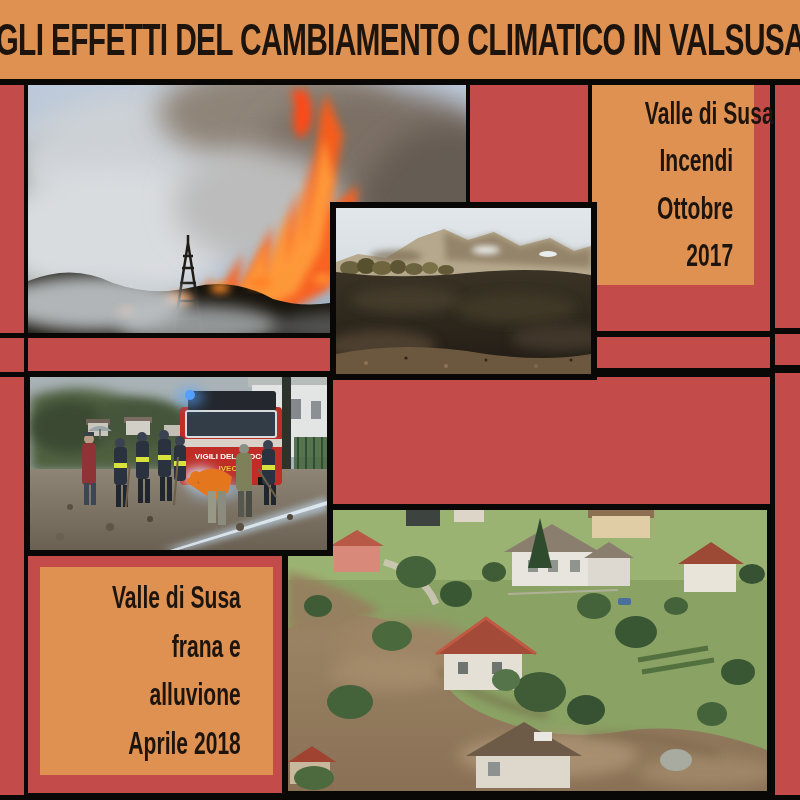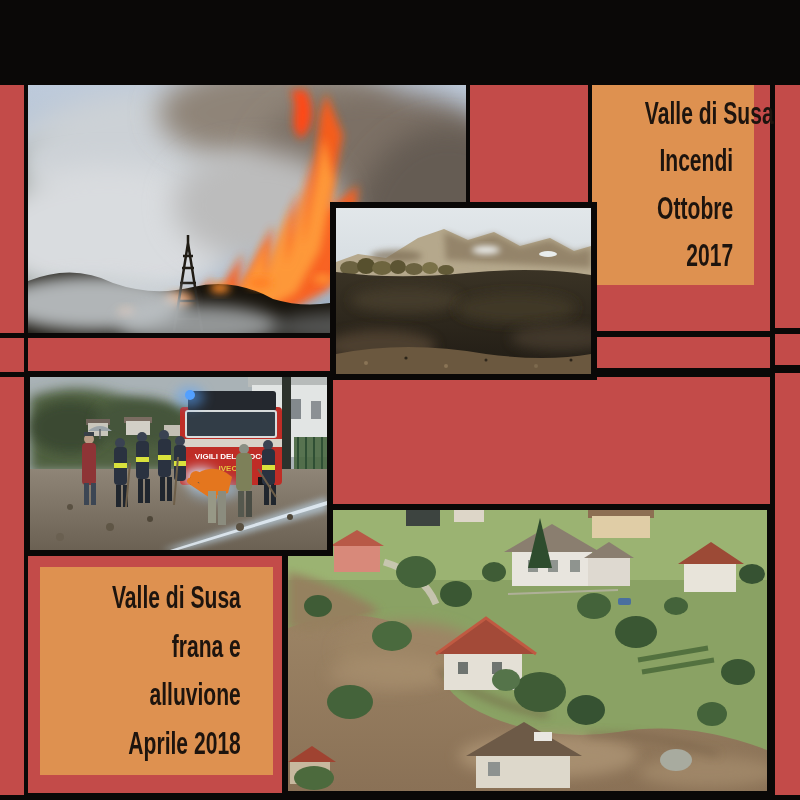--- a/index.html
+++ b/index.html
@@ -32,20 +32,23 @@
     transform:scaleX(.68); transform-origin:center;
   }
   .frame { position:absolute; background:var(--black,#0A0807); }
   .frame svg { display:block; width:100%; height:100%; }
 </style>
 </head>
 <body>
 
 <div class="canvas">
 
+  <header class="banner">
+    <h1>GLI EFFETTI DEL CAMBIAMENTO CLIMATICO IN VALSUSA</h1>
+  </header>
 
   <div class="panel" style="left:0;top:85px;width:24px;height:248px"></div>
   <div class="panel" style="left:0;top:338px;width:24px;height:34px"></div>
   <div class="panel" style="left:0;top:377px;width:24px;height:418px"></div>
 
   <div class="panel" style="left:470px;top:85px;width:118px;height:117px"></div>
   <div class="panel" style="left:592px;top:85px;width:178px;height:246px"></div>
 
   <div class="panel" style="left:775px;top:85px;width:25px;height:243px"></div>
   <div class="panel" style="left:775px;top:334px;width:25px;height:31px"></div>

